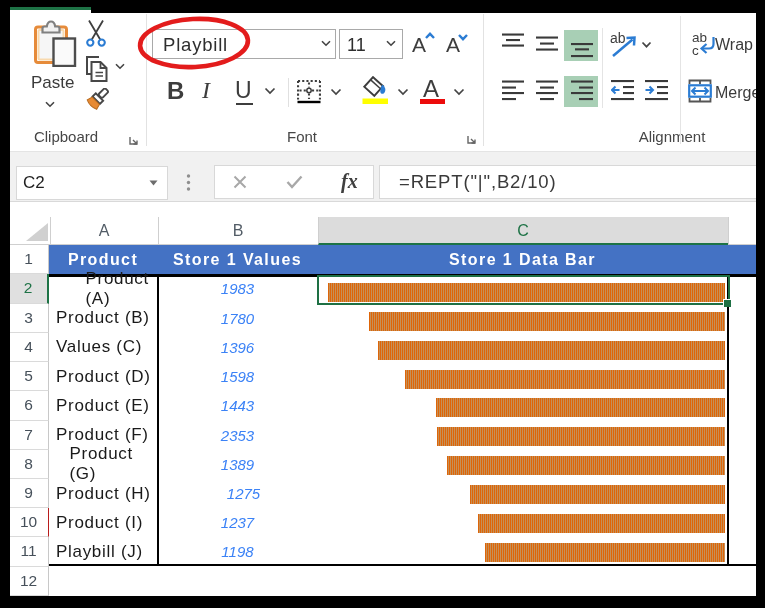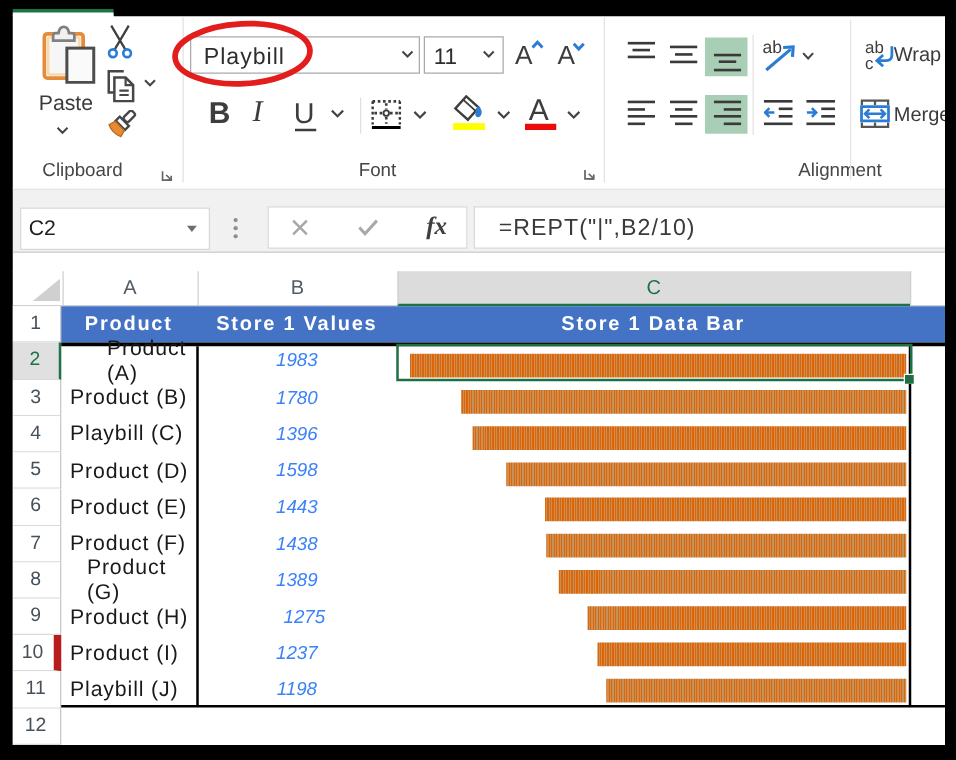--- a/index.html
+++ b/index.html
@@ -289,47 +289,47 @@
 
 <div class="abs rowhdr" style="top:245px;height:29px;line-height:28px;border-right:1px solid #c8c8c8;">1</div>
 <div class="abs rowhdr" style="top:274px;height:29.5px;line-height:28.5px;background:#e0e0e0;color:#1e7346;border-right:2px solid #1e7346;">2</div>
 <div class="abs rowhdr" style="top:303.5px;height:29px;line-height:28px;border-right:1px solid #c8c8c8;">3</div>
 <div class="abs rowhdr" style="top:332.5px;height:29.5px;line-height:28.5px;border-right:1px solid #c8c8c8;">4</div>
 <div class="abs rowhdr" style="top:362px;height:29px;line-height:28px;border-right:1px solid #c8c8c8;">5</div>
 <div class="abs rowhdr" style="top:391px;height:29.5px;line-height:28.5px;border-right:1px solid #c8c8c8;">6</div>
 <div class="abs rowhdr" style="top:420.5px;height:29px;line-height:28px;border-right:1px solid #c8c8c8;">7</div>
 <div class="abs rowhdr" style="top:449.5px;height:29.5px;line-height:28.5px;border-right:1px solid #c8c8c8;">8</div>
 <div class="abs rowhdr" style="top:479px;height:29px;line-height:28px;border-right:1px solid #c8c8c8;">9</div>
-<div class="abs rowhdr" style="top:508px;height:29px;line-height:28px;border-right:6px solid #b91c1c;">10</div>
+<div class="abs rowhdr" style="top:508px;height:29px;line-height:28px;border-right:1px solid #b91c1c;">10</div>
 <div class="abs rowhdr" style="top:537px;height:29.5px;line-height:28.5px;border-right:1px solid #c8c8c8;">11</div>
 <div class="abs rowhdr" style="top:566.5px;height:29px;line-height:28px;border-right:1px solid #c8c8c8;">12</div>
 
 <div class="abs" style="left:48.5px;top:245px;width:707px;height:29px;background:#4472c4;"></div>
 <div class="abs dcell" style="left:48.5px;top:245px;width:109px;height:29px;justify-content:center;color:#fff;font-weight:bold;font-size:16px;letter-spacing:1.4px;">Product</div>
 <div class="abs dcell" style="left:157.5px;top:245px;width:160px;height:29px;justify-content:center;color:#fff;font-weight:bold;font-size:16px;letter-spacing:1.4px;">Store 1 Values</div>
 <div class="abs dcell" style="left:317.5px;top:245px;width:410px;height:29px;justify-content:center;color:#fff;font-weight:bold;font-size:16px;letter-spacing:1.4px;">Store 1 Data Bar</div>
 <div class="abs" style="left:48.5px;top:274px;width:707px;height:2.5px;background:#000;"></div>
 
 <div class="abs dcell cellA" style="top:274px;height:29.5px;padding-left:36px;">Product (A)</div>
 <div class="abs dcell cellB" style="top:274px;height:29.5px;justify-content:center;">1983</div>
 <div class="abs bar" style="left:328.4px;top:283px;width:396.6px;height:19px;"></div>
 <div class="abs dcell cellA" style="top:303.5px;height:29px;">Product (B)</div>
 <div class="abs dcell cellB" style="top:303.5px;height:29px;justify-content:center;">1780</div>
 <div class="abs bar" style="left:369px;top:311.85px;width:356px;height:19px;"></div>
-<div class="abs dcell cellA" style="top:332.5px;height:29.5px;">Playbill (C)</div>
+<div class="abs dcell cellA" style="top:332.5px;height:29.5px;">Values (C)</div>
 <div class="abs dcell cellB" style="top:332.5px;height:29.5px;justify-content:center;">1396</div>
 <div class="abs bar" style="left:378.2px;top:340.7px;width:346.8px;height:19px;"></div>
 <div class="abs dcell cellA" style="top:362px;height:29px;">Product (D)</div>
 <div class="abs dcell cellB" style="top:362px;height:29px;justify-content:center;">1598</div>
 <div class="abs bar" style="left:405.4px;top:369.55px;width:319.6px;height:19px;"></div>
 <div class="abs dcell cellA" style="top:391px;height:29.5px;">Product (E)</div>
 <div class="abs dcell cellB" style="top:391px;height:29.5px;justify-content:center;">1443</div>
 <div class="abs bar" style="left:436.4px;top:398.4px;width:288.6px;height:19px;"></div>
 <div class="abs dcell cellA" style="top:420.5px;height:29px;">Product (F)</div>
-<div class="abs dcell cellB" style="top:420.5px;height:29px;justify-content:center;">1438</div>
+<div class="abs dcell cellB" style="top:420.5px;height:29px;justify-content:center;">2353</div>
 <div class="abs bar" style="left:437.4px;top:427.25px;width:287.6px;height:19px;"></div>
 <div class="abs dcell cellA" style="top:449.5px;height:29.5px;padding-left:20px;">Product (G)</div>
 <div class="abs dcell cellB" style="top:449.5px;height:29.5px;justify-content:center;">1389</div>
 <div class="abs bar" style="left:447.2px;top:456.1px;width:277.8px;height:19px;"></div>
 <div class="abs dcell cellA" style="top:479px;height:29px;">Product (H)</div>
 <div class="abs dcell cellB" style="top:479px;height:29px;justify-content:center;padding-left:12px;">1275</div>
 <div class="abs bar" style="left:470px;top:484.95000000000005px;width:255px;height:19px;"></div>
 <div class="abs dcell cellA" style="top:508px;height:29px;">Product (I)</div>
 <div class="abs dcell cellB" style="top:508px;height:29px;justify-content:center;">1237</div>
 <div class="abs bar" style="left:477.6px;top:513.8px;width:247.4px;height:19px;"></div>

